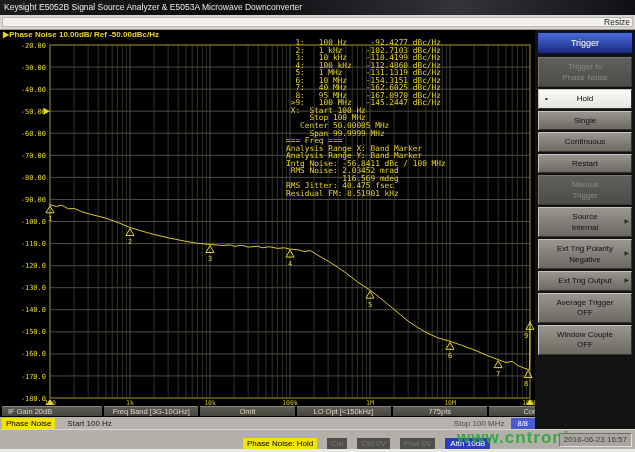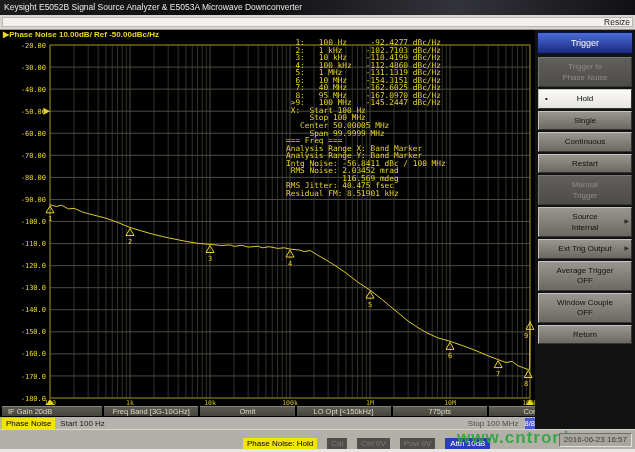--- a/index.html
+++ b/index.html
@@ -27,23 +27,23 @@
   
   .statusrow{position:absolute;left:0;top:405px;width:585px;height:12px;background:#000;
     display:flex;gap:2px;padding:1px 2px;box-sizing:border-box;}
   .statusrow .seg{flex:1;background:linear-gradient(#5b5b53,#45453e);border-top:1px solid #83837a;
     color:#ddd9c0;font-size:7.5px;line-height:9px;text-align:center;white-space:nowrap;overflow:hidden;}
   .statusrow .seg:first-child{text-align:left;padding-left:6px;}
   
   .tracebar{position:absolute;left:0;top:417px;width:635px;height:12px;background:#b6b3ae;
     display:flex;align-items:center;font-size:8px;box-sizing:border-box;padding:0 100px 0 2px;}
   .chip-yellow{background:#f2e300;color:#000;padding:0 4px;line-height:11px;white-space:nowrap;}
-  .tracebar .start{color:#1a1a1a;margin-left:5px;white-space:nowrap;}
+  .tracebar .start{color:#1a1a1a;margin-left:12px;white-space:nowrap;}
   .tracebar .stop{color:#4c4c4c;margin-left:auto;margin-right:6px;white-space:nowrap;}
-  .chip-page{background:#4a5ad0;color:#fff;padding:0 0;line-height:11px;font-size:7.5px;}
+  .chip-page{background:#4a5ad0;color:#fff;padding:0 7px;line-height:11px;font-size:7.5px;}
   
   .bottombar{position:absolute;left:0;top:429px;width:635px;height:20px;background:#b3b0aa;
     border-top:1px solid #d8d5d0;box-sizing:border-box;display:flex;align-items:flex-end;
     gap:10px;padding-left:243px;font-size:8px;}
   .chip-mode{background:#f2e300;color:#000;padding:1px 4px;white-space:nowrap;}
   .chip-dim{background:#504e4a;color:#7c7a74;padding:1px 4px;white-space:nowrap;}
   .chip-blue{background:#2a3cc0;color:#fff;padding:1px 5px;white-space:nowrap;}
   .datechip{position:absolute;right:3px;top:3px;z-index:6;background:#a9a6a0;color:#3c3c3c;
     border:1px solid;border-color:#716f6a #e2e0db #e2e0db #716f6a;padding:0 4px;
     font-size:8px;line-height:12px;white-space:nowrap;}
@@ -280,33 +280,35 @@
         <div class="mbtn disabled">
           <div>Manual</div>
           <div class="val">Trigger</div>
         </div>
         <div class="mbtn">
           <div>Source</div>
           <div class="val">Internal</div>
           <span class="arrow">▶</span>
         </div>
         <div class="mbtn">
+          <div>Ext Trig Polarity</div>
+          <div class="val">Negative</div>
+          <span class="arrow">▶</span>
+        </div>
+        <div class="mbtn">
           <div>Ext Trig Output</div>
           <span class="arrow">▶</span>
         </div>
         <div class="mbtn">
           <div>Average Trigger</div>
           <div class="val">OFF</div>
         </div>
         <div class="mbtn">
           <div>Window Couple</div>
           <div class="val">OFF</div>
-        </div>
-        <div class="mbtn">
-          <div>Return</div>
         </div>
       </div>
   </div>
 
   <div class="bottombar">
     <span class="chip-mode">Phase Noise: Hold</span>
     <span class="chip-dim">Cal</span>
     <span class="chip-dim">Ctrl 0V</span>
     <span class="chip-dim">Pow 0V</span>
     <span class="chip-blue">Attn 10dB</span>

